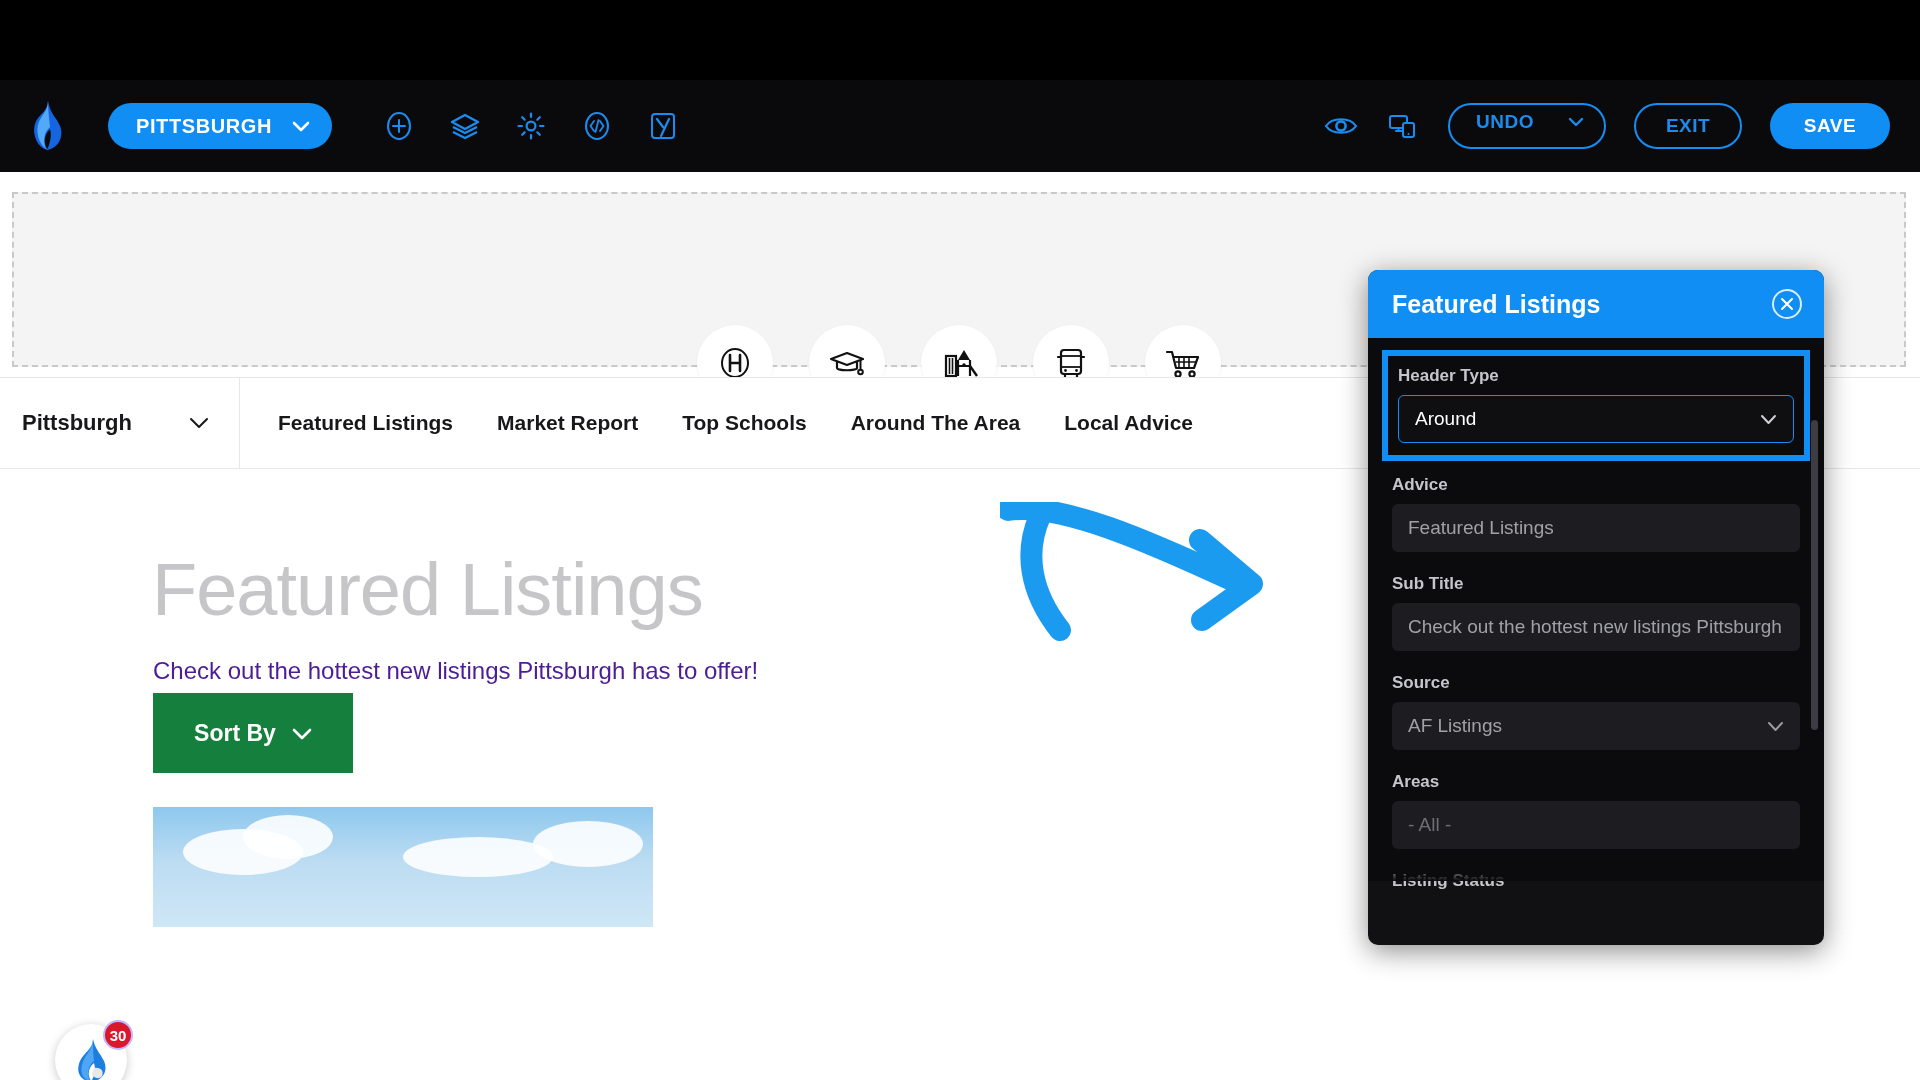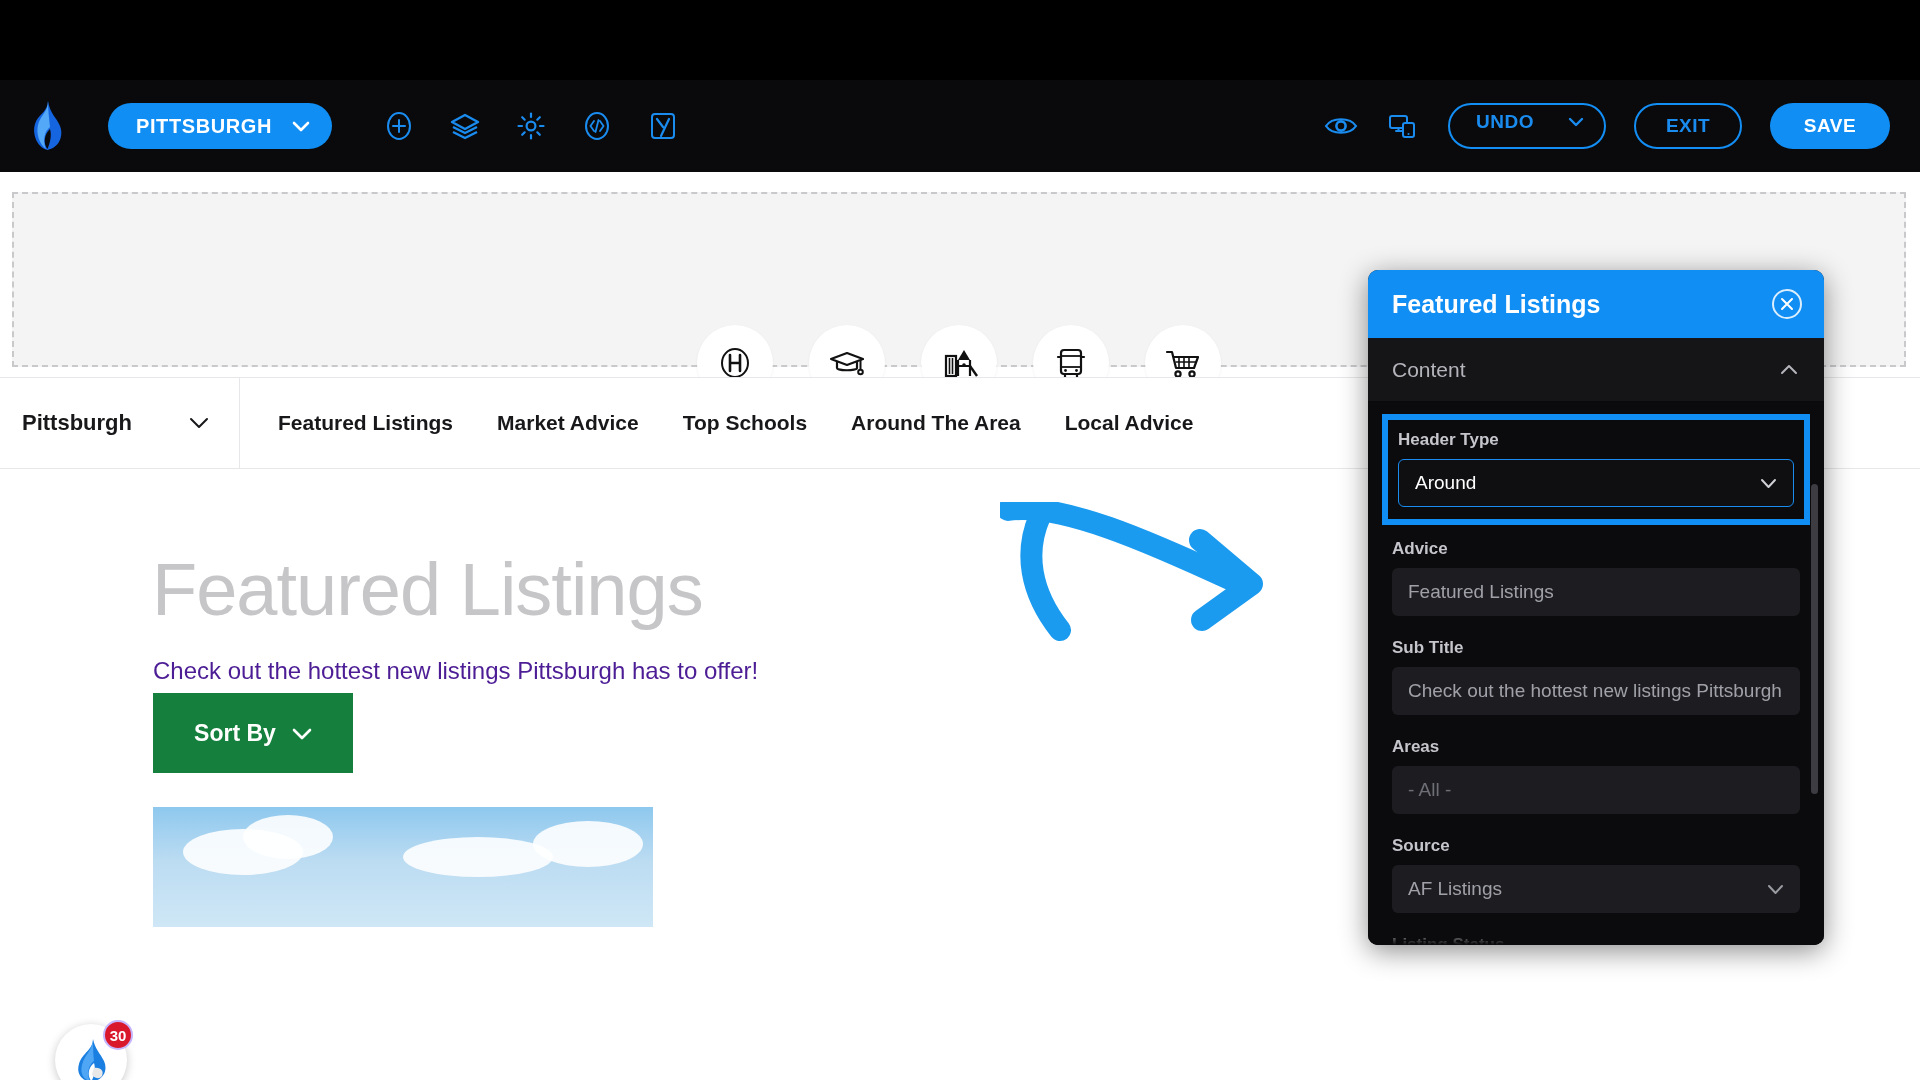--- a/index.html
+++ b/index.html
@@ -339,21 +339,21 @@
       <div class="nav-city">
         <span>Pittsburgh</span>
         <span>
           <svg width="20" height="13" viewBox="0 0 20 13">
               <path d="M2 2 L10 10 L18 2" stroke="#18181b" stroke-width="2" fill="none" stroke-linecap="round" stroke-linejoin="round"></path>
             </svg>
         </span>
       </div>
       <div class="nav-links">
         <span class="nav-link">Featured Listings</span>
-        <span class="nav-link">Market Advice</span>
+        <span class="nav-link">Market Report</span>
         <span class="nav-link">Top Schools</span>
         <span class="nav-link">Around The Area</span>
         <span class="nav-link">Local Advice</span>
       </div>
     </div>
 
     <div class="body-area">
       <div class="page-title">Featured Listings</div>
       <div class="page-sub">Check out the hottest new listings Pittsburgh has to offer!</div>
 
@@ -396,28 +396,20 @@
   <div class="panel">
     <div class="panel-head">
       <div class="panel-title">Featured Listings</div>
       <div class="panel-close">
         <svg width="14" height="14" viewBox="0 0 14 14">
             <path d="M2 2 L12 12 M12 2 L2 12" stroke="#fff" stroke-width="2" stroke-linecap="round"></path>
           </svg>
       </div>
     </div>
 
-    <div class="section-row">
-      <span class="section-label">Content</span>
-      <span>
-        <svg width="18" height="11" viewBox="0 0 18 11">
-            <path d="M2 9 L9 2 L16 9" stroke="#b4b4bb" stroke-width="2" fill="none" stroke-linecap="round" stroke-linejoin="round"></path>
-          </svg>
-      </span>
-    </div>
 
     <div class="panel-body">
 
       <div class="fieldwrap-highlight">
         <div class="field" style="margin-bottom:0;">
           <div class="field-label">Header Type</div>
           <div class="field-input select focused">
             <span>Around</span>
             <span class="chev">
               <svg width="17" height="11" viewBox="0 0 17 11">
@@ -436,39 +428,39 @@
       </div>
 
       <div class="field">
         <div class="field-label">Sub Title</div>
         <div class="field-input">
           <span style="overflow:hidden; white-space:nowrap;">Check out the hottest new listings Pittsburgh h</span>
         </div>
       </div>
 
       <div class="field">
-        <div class="field-label">Areas</div>
-        <div class="field-input">
-          <span style="color:#6e6e76;">- All -</span>
-        </div>
-      </div>
-
-      <div class="field">
         <div class="field-label">Source</div>
         <div class="field-input select">
           <span>AF Listings</span>
           <span class="chev">
             <svg width="17" height="11" viewBox="0 0 17 11">
                 <path d="M2 2 L8.5 9 L15 2" stroke="#9a9aa2" stroke-width="2" fill="none" stroke-linecap="round" stroke-linejoin="round"></path>
               </svg>
           </span>
         </div>
       </div>
 
       <div class="field">
+        <div class="field-label">Areas</div>
+        <div class="field-input">
+          <span style="color:#6e6e76;">- All -</span>
+        </div>
+      </div>
+
+      <div class="field">
         <div class="field-label">Listing Status</div>
       </div>
 
       <div class="panel-scrollbar"></div>
       <div class="panel-fade"></div>
     </div>
   </div>
 
 </div>
 

